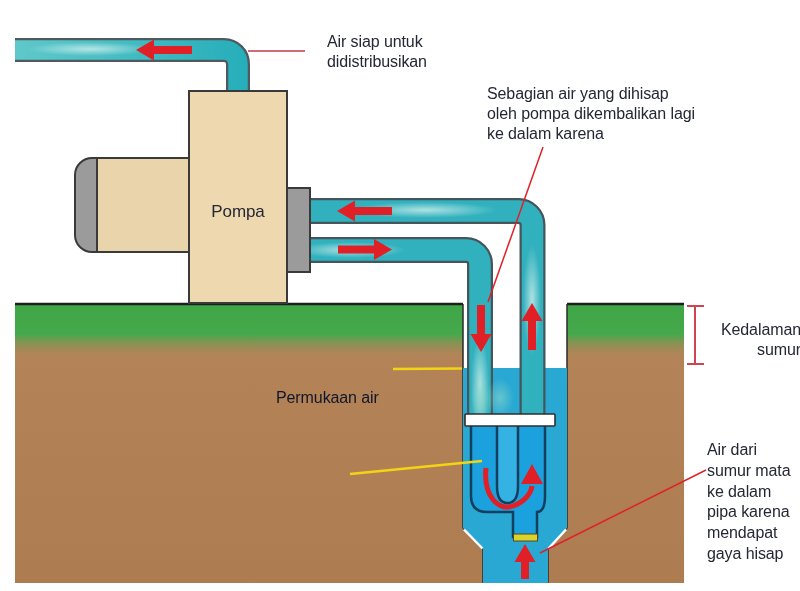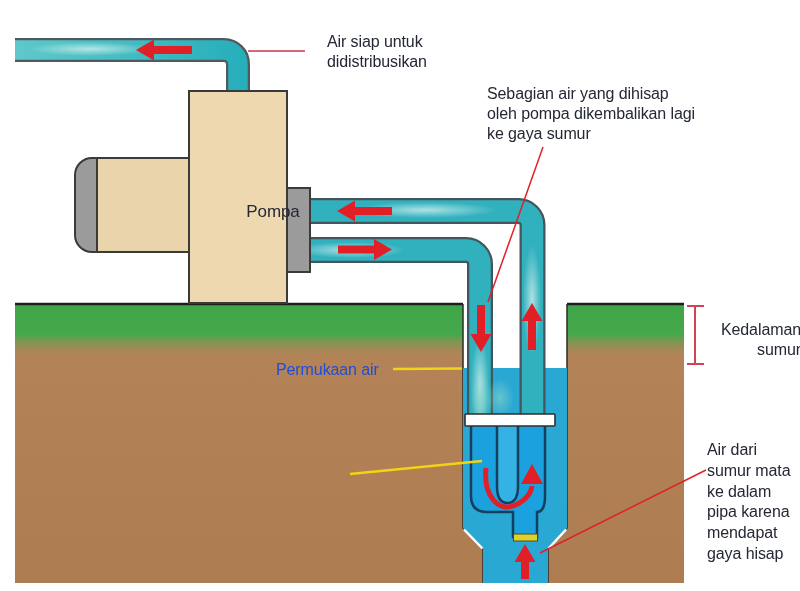--- a/index.html
+++ b/index.html
@@ -5,21 +5,21 @@
   html,body{margin:0;padding:0;background:#fff;}
   .stage{
     position:relative;width:800px;height:591px;background:#fff;overflow:hidden;
     font-family:"Liberation Sans",sans-serif;
   }
   .stage svg{position:absolute;left:0;top:0;}
   .label{
     position:absolute;font-size:16px;line-height:1.24;color:#242834;
     letter-spacing:-0.1px;
   }
-  .label.white{color:#1d4ed8;}
+  .label.white{color:#0f172a;margin-top:28px;}
   .label.nowrap{white-space:nowrap;}
   .label.center{text-align:center;}
 </style>
 </head>
 <body>
 
 <div class="stage">
 <svg width="800" height="591" viewBox="0 0 800 591">
   <defs>
     <linearGradient id="g-grass" x1="0" y1="303" x2="0" y2="360" gradientUnits="userSpaceOnUse">
@@ -108,18 +108,18 @@
     <path d="M248 51 L305 51" stroke-width="1.8" fill="none" stroke="#cf6d76"></path>
     <path d="M543 147 L488 302" stroke-width="1.5" fill="none" stroke="#e02128"></path>
     <path d="M393 369 L462 368.5" stroke-width="2.5" fill="none" stroke="#f2d414"></path>
     <path d="M350 474 L482 461" stroke-width="2.5" fill="none" stroke="#f2d414"></path>
     <path d="M540 553 L706 470" stroke-width="1.5" fill="none" stroke="#e02128"></path>
     <path d="M695 306 V364 M687 306 H704 M687 364 H704" stroke-width="2" fill="none" stroke="#cf4450"></path>
   </g>
 </svg>
 
   <div class="label" style="left:327px;top:32px;width:126px;">Air siap untuk didistribusikan</div>
-  <div class="label" style="left:487px;top:84px;width:212px;">Sebagian air yang dihisap oleh pompa dikembalikan lagi ke gaya sumur</div>
-  <div class="label center" style="left:189px;top:201px;width:98px;font-size:17px;padding-left:35px;">Pompa</div>
+  <div class="label" style="left:487px;top:84px;width:212px;">Sebagian air yang dihisap oleh pompa dikembalikan lagi ke dalam karena</div>
+  <div class="label center" style="left:189px;top:201px;width:98px;font-size:17px;">Pompa</div>
   <div class="label white nowrap" style="left:276px;top:360px;">Permukaan air</div>
   <div class="label" style="left:706px;top:320px;width:95px;text-align:right;">Kedalaman sumur</div>
   <div class="label" style="left:707px;top:440px;width:92px;line-height:1.3;">Air dari sumur mata ke dalam pipa karena mendapat gaya hisap</div>
 </div>
 
 </body></html>

